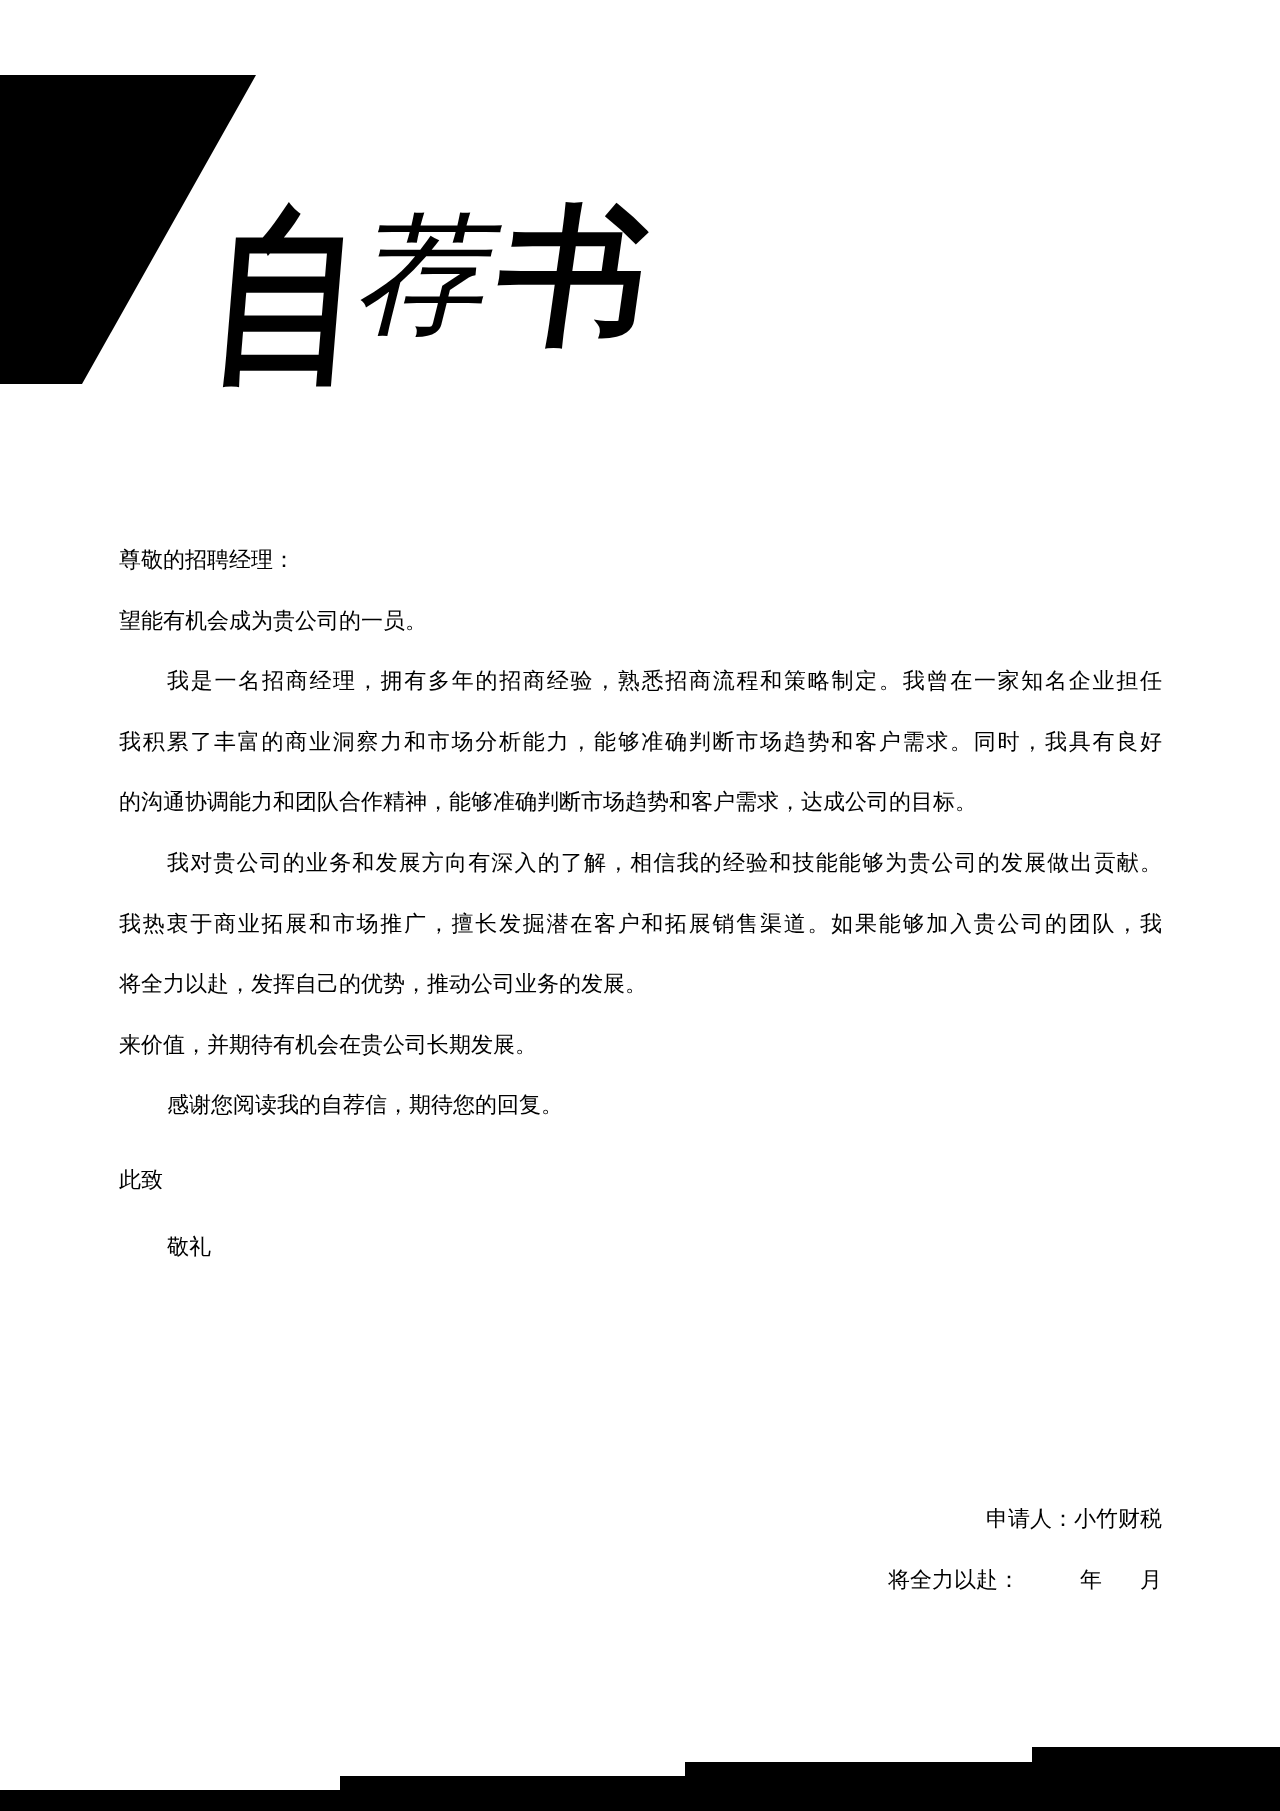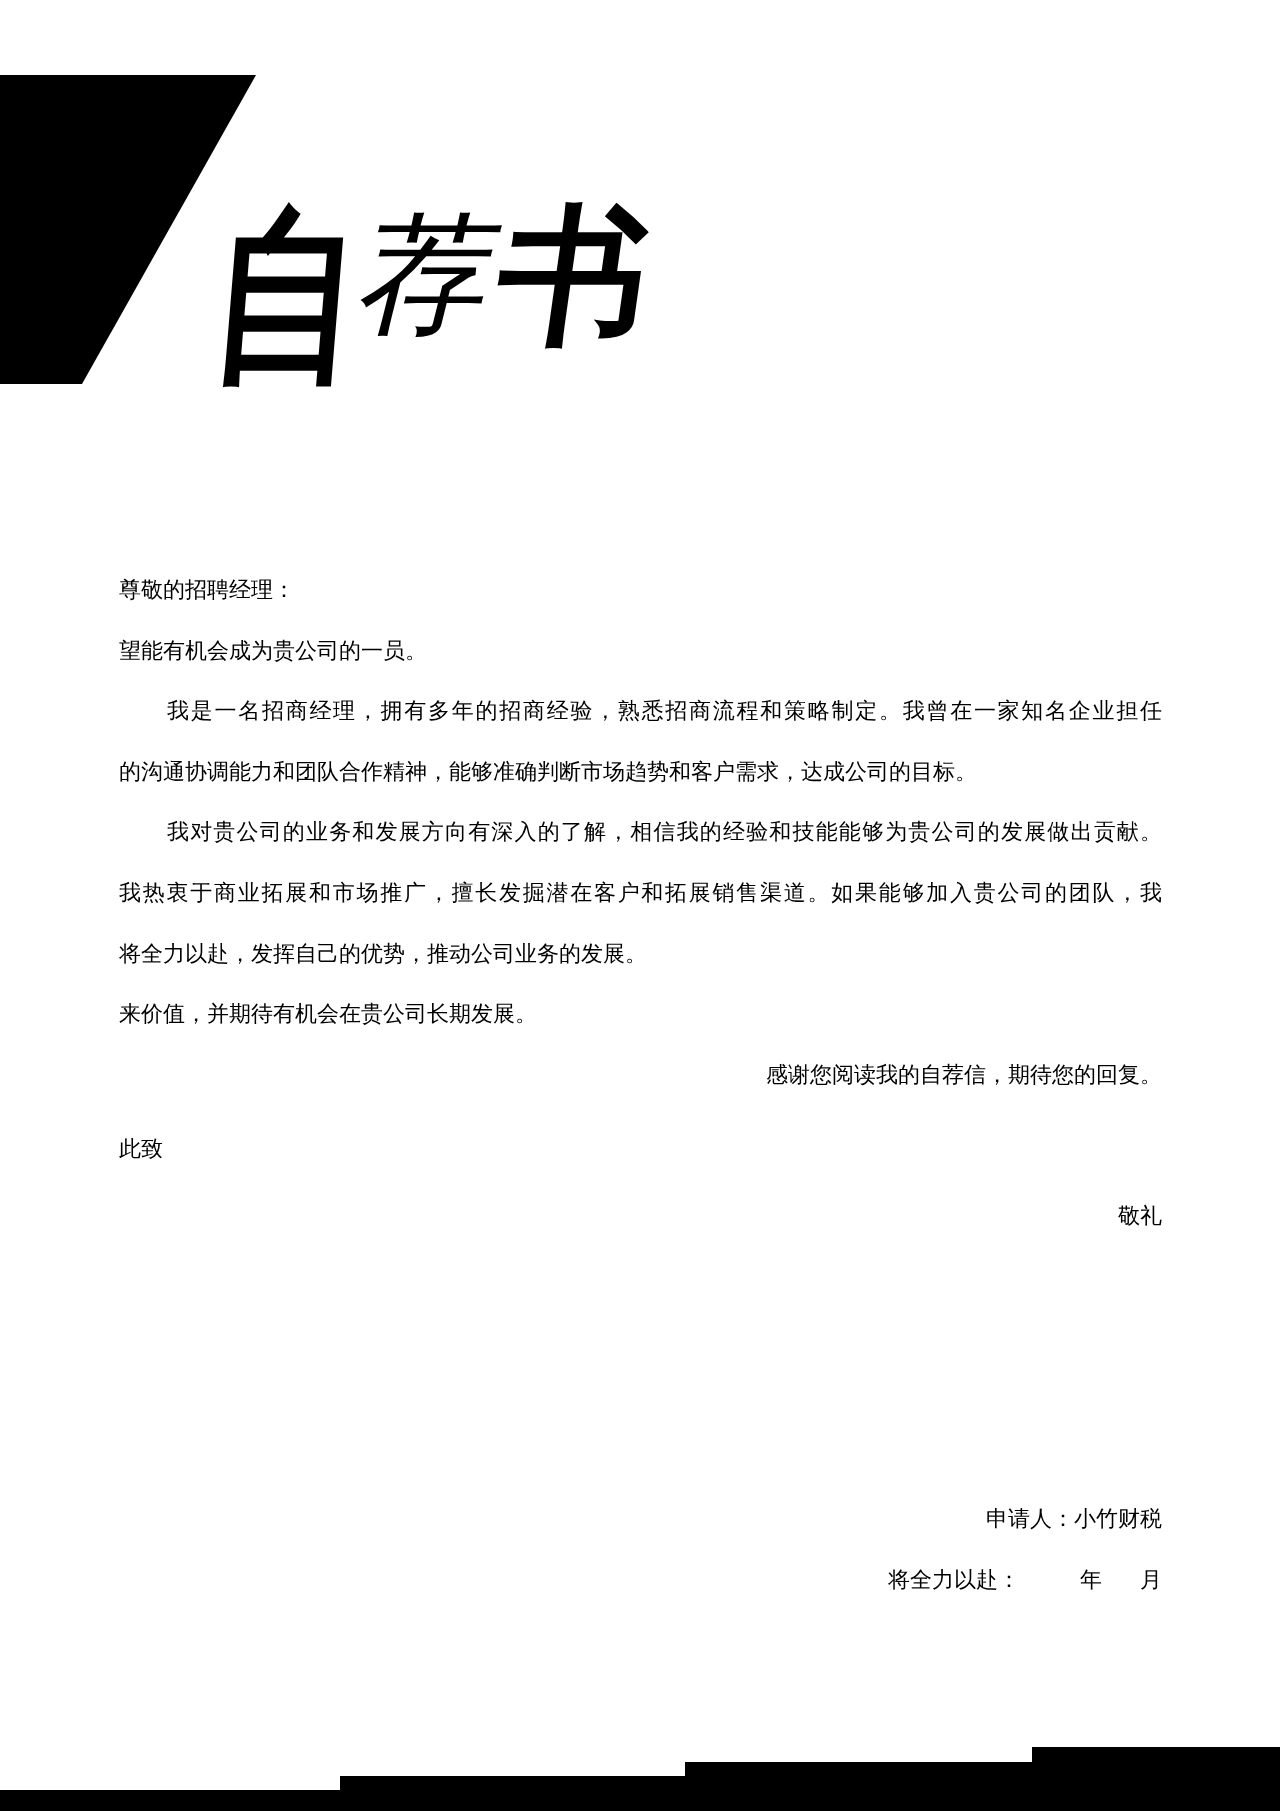--- a/index.html
+++ b/index.html
@@ -6,24 +6,24 @@
   body { width: 1280px; height: 1811px; position: relative; overflow: hidden;
          font-family: "DejaVu Sans", "Liberation Sans", sans-serif; color: #000000; }
   .trap { position: absolute; left: 0; top: 75px; width: 256px; height: 309px; background: #000;
           clip-path: polygon(0 0, 100% 0, 82px 100%, 0 100%); }
   .title { position: absolute; left: 205px; top: 150px; height: 240px; display: flex; align-items: flex-end;
            font-family: "DejaVu Serif", "Liberation Serif", serif; font-weight: bold; color: #000; }
   .title span { display: inline-block; line-height: 1; }
   .t1 { font-size: 190px; transform: scaleX(0.78) skewX(-6deg); transform-origin: left bottom; margin-right: -30px; }
   .t2 { font-size: 130px; transform: skewX(-14deg); margin-bottom: 50px; font-weight: normal; }
   .t3 { font-size: 150px; transform: skewX(-8deg); margin-bottom: 40px; margin-left: 4px; }
-  .body { position: absolute; left: 119px; top: 560px; width: 1043px; font-size: 22px; }
+  .body { position: absolute; left: 119px; top: 530px; width: 1043px; font-size: 22px; }
   .line { height: 60.6px; line-height: 60.6px; white-space: nowrap; }
   .line.full { text-align: justify; text-align-last: justify; }
-  .indent { padding-left: 48px; text-align: right; }
+  .indent { padding-left: 48px; }
   .gap-salut { height: 14px; }
   .sign { position: absolute; right: 118px; font-size: 22px; white-space: nowrap; text-align: center; }
   .sign .blank { display: inline-block; width: 60px; }
   .sign .blank2 { display: inline-block; width: 38px; }
   .step { position: absolute; background: #000; }
 </style>
 </head>
 <body>
 
 <div class="trap"></div>
@@ -36,20 +36,21 @@
 
 <div class="body">
   <div class="line">尊敬的招聘经理：</div>
 
   <div>
     <div class="line">望能有机会成为贵公司的一员。</div>
   </div>
 
   <div>
     <div class="line full indent">我是一名招商经理，拥有多年的招商经验，熟悉招商流程和策略制定。我曾在一家知名企业担任</div>
+    <div class="line full">我积累了丰富的商业洞察力和市场分析能力，能够准确判断市场趋势和客户需求。同时，我具有良好</div>
     <div class="line">的沟通协调能力和团队合作精神，能够准确判断市场趋势和客户需求，达成公司的目标。</div>
   </div>
 
   <div>
     <div class="line full indent">我对贵公司的业务和发展方向有深入的了解，相信我的经验和技能能够为贵公司的发展做出贡献。</div>
     <div class="line full">我热衷于商业拓展和市场推广，擅长发掘潜在客户和拓展销售渠道。如果能够加入贵公司的团队，我</div>
     <div class="line">将全力以赴，发挥自己的优势，推动公司业务的发展。</div>
   </div>
 
   <div>

